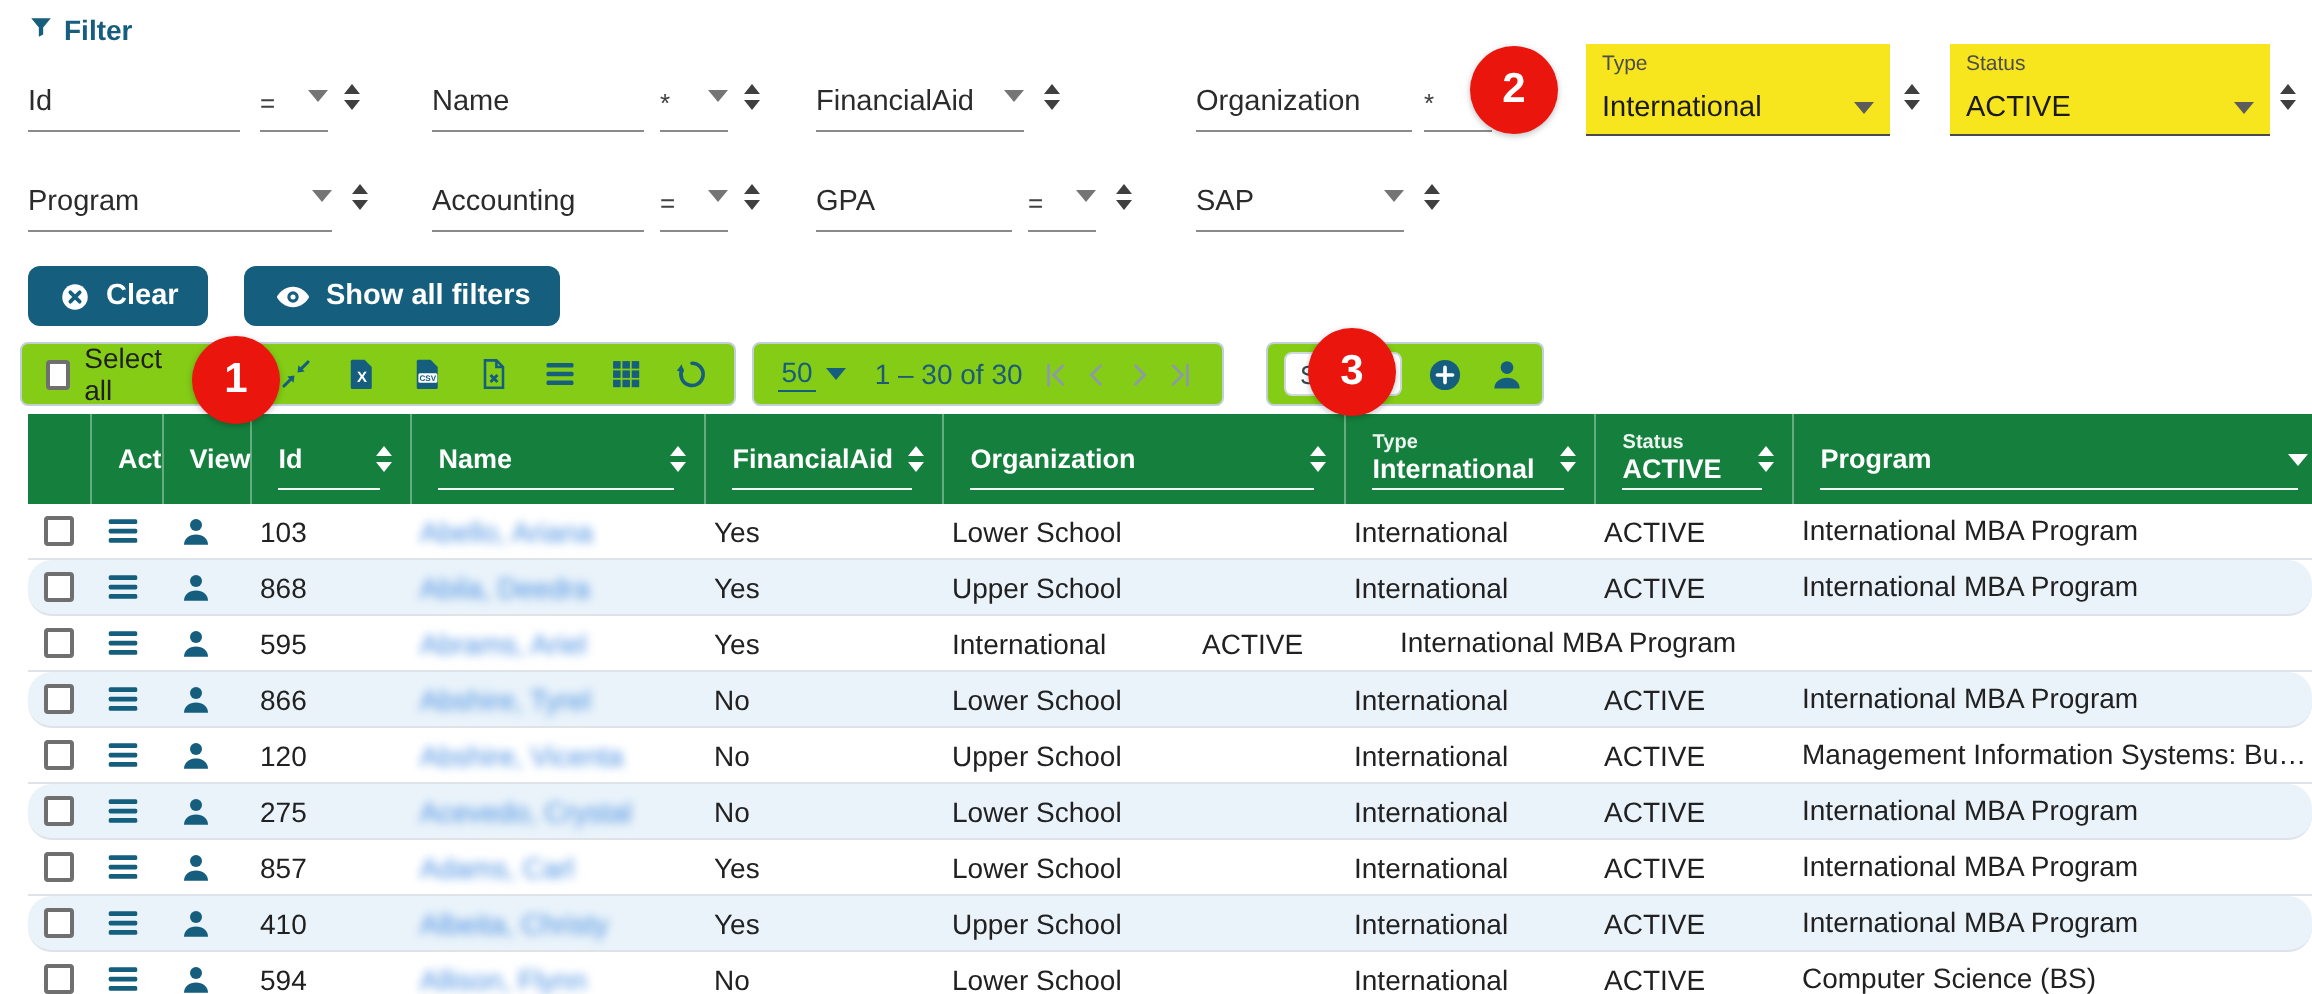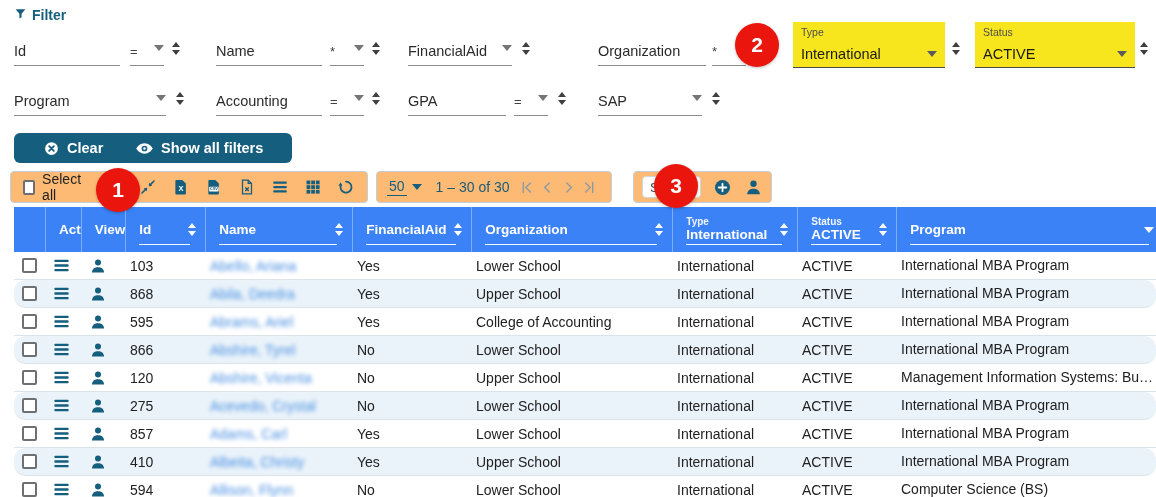--- a/index.html
+++ b/index.html
@@ -25,42 +25,42 @@
     padding:4px 8px 5px 8px;display:flex;flex-direction:column;justify-content:space-between;}
   .hlbox .sub{font-size:10.5px;color:#4d4d4d;}
   .hlrow{display:flex;align-items:center;justify-content:space-between;}
   .hlrow .val{font-size:14.5px;color:#1a1a1a;}
   .hlbox .caret{border-top-color:#5c5c5c;transform:none;}
   
   .fr1{top:28px}.fr2{top:78px}
   
   .btn{position:absolute;top:133px;height:30px;background:#155E7D;border:none;border-radius:6px;
     color:#fff;font-weight:bold;font-size:14.5px;display:flex;align-items:center;gap:7px;
-    padding:0 29px;font-family:"Liberation Sans",sans-serif;cursor:pointer;}
+    padding:0 15px;font-family:"Liberation Sans",sans-serif;cursor:pointer;}
   
-  .tbbox{position:absolute;top:171px;height:32px;background:#fdba74;border:1px solid #C3CFD8;
-    border-radius:4px;display:flex;align-items:center;box-sizing:border-box;}
+  .tbbox{position:absolute;top:171px;height:32px;background:#84cc16;border:1px solid #C3CFD8;
+    border-radius:4px;display:flex;align-items:center;box-sizing:border-box;justify-content:center;}
   .cb{width:15px;height:15px;border:2px solid #6f6f6f;border-radius:2px;background:#fff;display:inline-block;box-sizing:border-box;}
   .tb-label{font-size:14px;color:#1f1f1f;margin-left:7px;}
   .tbicons{display:flex;align-items:center;gap:15px;margin-left:22px;}
   .tbicons svg{width:18px;height:18px;}
   .pgnum{font-size:14px;color:#155E7D;border-bottom:1px solid #155E7D;padding:0 2px 1px 2px;}
   .pgcaret{width:0;height:0;border-left:5px solid transparent;border-right:5px solid transparent;
     border-top:6px solid #155E7D;margin-left:5px;}
   .pgrange{font-size:14px;color:#1C5A77;margin-left:14px;}
   .pgarrows{display:flex;align-items:center;gap:4px;margin-left:8px;}
   .pgarrows svg{width:17px;height:17px;}
   .grp-input{background:#fff;border:1px solid #CFD8DC;border-radius:4px;height:22px;width:86px;
     font-size:13px;color:#37474F;display:flex;align-items:center;padding:0 7px;overflow:hidden;
     white-space:nowrap;box-sizing:border-box;}
   .grp-icons{display:flex;align-items:center;gap:12px;margin-left:12px;}
   .grp-icons svg{width:19px;height:19px;}
   
   .grid{position:absolute;left:14px;top:207px;width:1142px;}
-  .thead{display:flex;background:#3b82f6;height:45px;color:#fff;}
+  .thead{display:flex;background:#15803d;height:45px;color:#fff;}
   .hcell{display:flex;align-items:center;box-sizing:border-box;position:relative;
     border-left:1px solid rgba(255,255,255,.35);font-size:13.5px;font-weight:bold;padding-left:13px;}
   .hcell:first-child{border-left:none;}
   .hline{position:absolute;left:13px;right:15px;bottom:7px;height:1px;background:rgba(255,255,255,.95);}
   .hsort{display:flex;flex-direction:column;gap:3px;align-items:center;margin-left:auto;margin-right:9px;}
   .hsort .up{width:0;height:0;border-left:4.5px solid transparent;border-right:4.5px solid transparent;border-bottom:5.5px solid #fff;}
   .hsort .dn{width:0;height:0;border-left:4.5px solid transparent;border-right:4.5px solid transparent;border-top:5.5px solid #fff;}
   .h2l{display:flex;flex-direction:column;justify-content:center;line-height:1.15;}
   .h2l .sm{font-size:10px;font-weight:bold;opacity:.92;}
   .wcaret{width:0;height:0;border-left:5.5px solid transparent;border-right:5.5px solid transparent;
@@ -199,21 +199,21 @@
 
 <button class="btn" style="left:14px">
   <span>
       <svg width="17" height="17" viewBox="0 0 24 24">
         <circle cx="12" cy="12" r="9" fill="#fff"></circle>
         <path d="M8.7 8.7l6.6 6.6M15.3 8.7l-6.6 6.6" stroke="#155E7D" stroke-width="2.6" stroke-linecap="round"></path>
       </svg>
     </span>
   <span>Clear</span>
 </button>
-<button class="btn" style="left:106px">
+<button class="btn" style="left:122px">
   <span>
       <svg width="19" height="19" viewBox="0 0 24 24">
         <path d="M12 5.5c-5 0-8.9 3.6-10.2 6.5C3.1 14.9 7 18.5 12 18.5s8.9-3.6 10.2-6.5C20.9 9.1 17 5.5 12 5.5z" fill="#fff"></path>
         <circle cx="12" cy="12" r="3.6" fill="#155E7D"></circle>
         <circle cx="12" cy="12" r="1.6" fill="#fff"></circle>
       </svg>
     </span>
   <span>Show all filters</span>
 </button>
 
@@ -465,21 +465,20 @@
         </div>
     <div class="cell c2 center">
           <svg width="18" height="18" viewBox="0 0 24 24" fill="#155E7D">
             <circle cx="12" cy="7.3" r="4"></circle>
             <path d="M4 20.5c0-4.2 3.6-6.8 8-6.8s8 2.6 8 6.8z"></path>
           </svg>
         </div>
     <div class="cell c3">595</div>
     <div class="cell c4 name">Abrams, Ariel</div>
     <div class="cell c5">Yes</div>
-    <div class="cell c6">College of Accounting</div>
     <div class="cell c7">International</div>
     <div class="cell c8">ACTIVE</div>
     <div class="cell c9 trunc">International MBA Program</div>
   </div>
 
   <div class="trow alt">
     <div class="cell c0 center">
           <span class="cb"></span>
         </div>
     <div class="cell c1 center">

